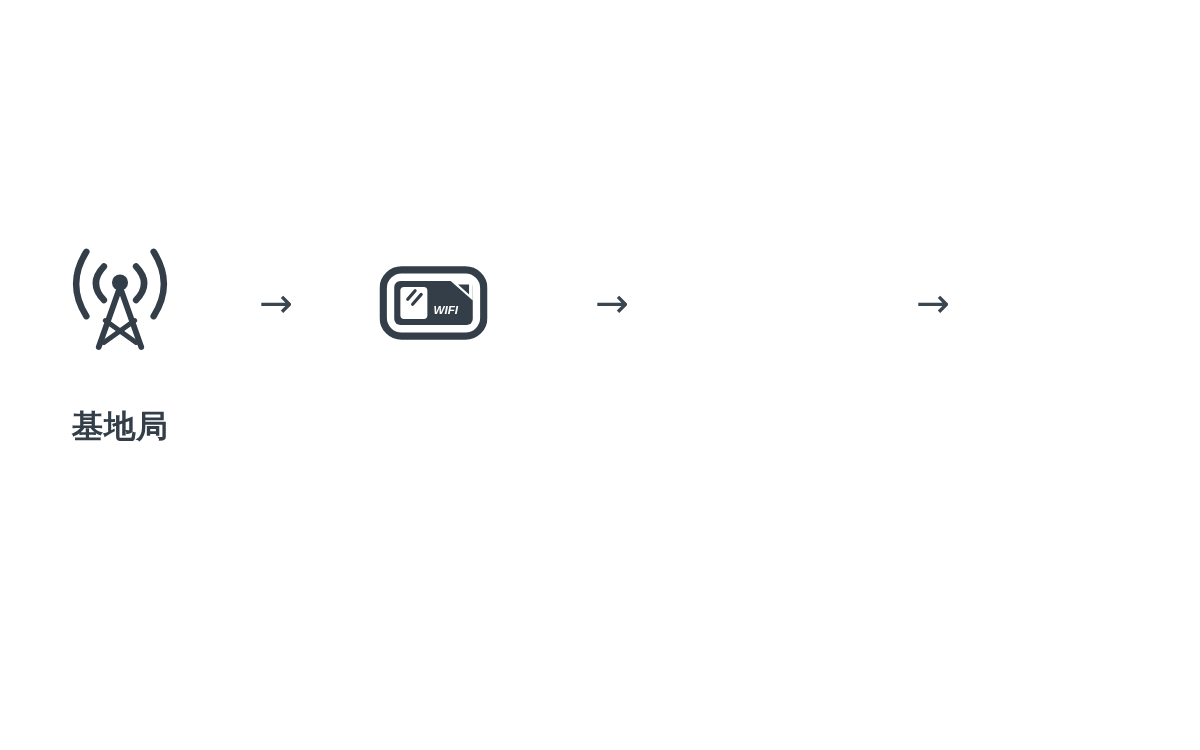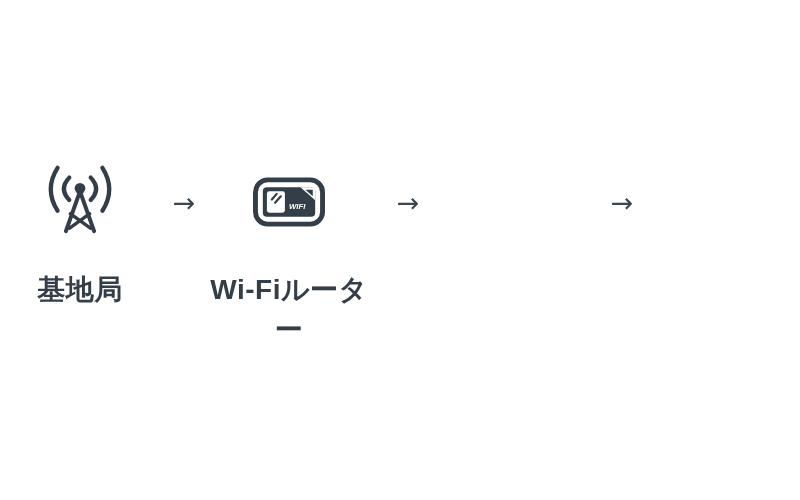--- a/index.html
+++ b/index.html
@@ -22,21 +22,21 @@
   .station {
     position: absolute; top: 160px;
     display: flex; flex-direction: column; align-items: center;
   }
   .icon-wrap {
     height: 84px; display: flex; align-items: center; justify-content: flex-start;
     color: var(--ink);
   }
   .station-label {
     margin-top: 26px;
-    font-size: 28px; font-weight: 700;
+    font-size: 21px; font-weight: 700;
     text-align: center;
     line-height: 1.42;
     white-space: pre-line;
     letter-spacing: 0.5px;
   }
   .arrow {
     position: absolute; top: 160px; height: 84px; width: 60px;
     display: flex; align-items: center; justify-content: center;
     font-size: 27px; color: #3A4650;
     font-family: "DejaVu Sans", sans-serif;
@@ -80,21 +80,20 @@
         <rect x="3" y="3" width="82" height="54" rx="15" stroke="currentColor" stroke-width="6"></rect>
         <rect x="12" y="12" width="64" height="36" rx="5" fill="currentColor"></rect>
         <rect x="17" y="17" width="22" height="26" rx="3" fill="#fff"></rect>
         <path d="M23 27 L29 20" stroke="currentColor" stroke-width="2.6" stroke-linecap="round"></path>
         <path d="M27 31 L34 23" stroke="currentColor" stroke-width="2.6" stroke-linecap="round"></path>
         <polygon points="58,12 76,12 76,28" fill="#fff"></polygon>
         <polygon points="64,15 73,15 73,23" fill="currentColor"></polygon>
         <text x="44" y="39" font-size="9.5" font-weight="bold" font-style="italic" fill="#fff" font-family="Liberation Sans, sans-serif">WIFI</text>
       </svg>
     </div>
-    <div class="station-label">Wi-Fiルーター</div>
   </div>
 
   <div class="arrow" style="left:378px;">→</div>
 
 
   <div class="arrow" style="left:592px;">→</div>
 
 
 
 </div>

